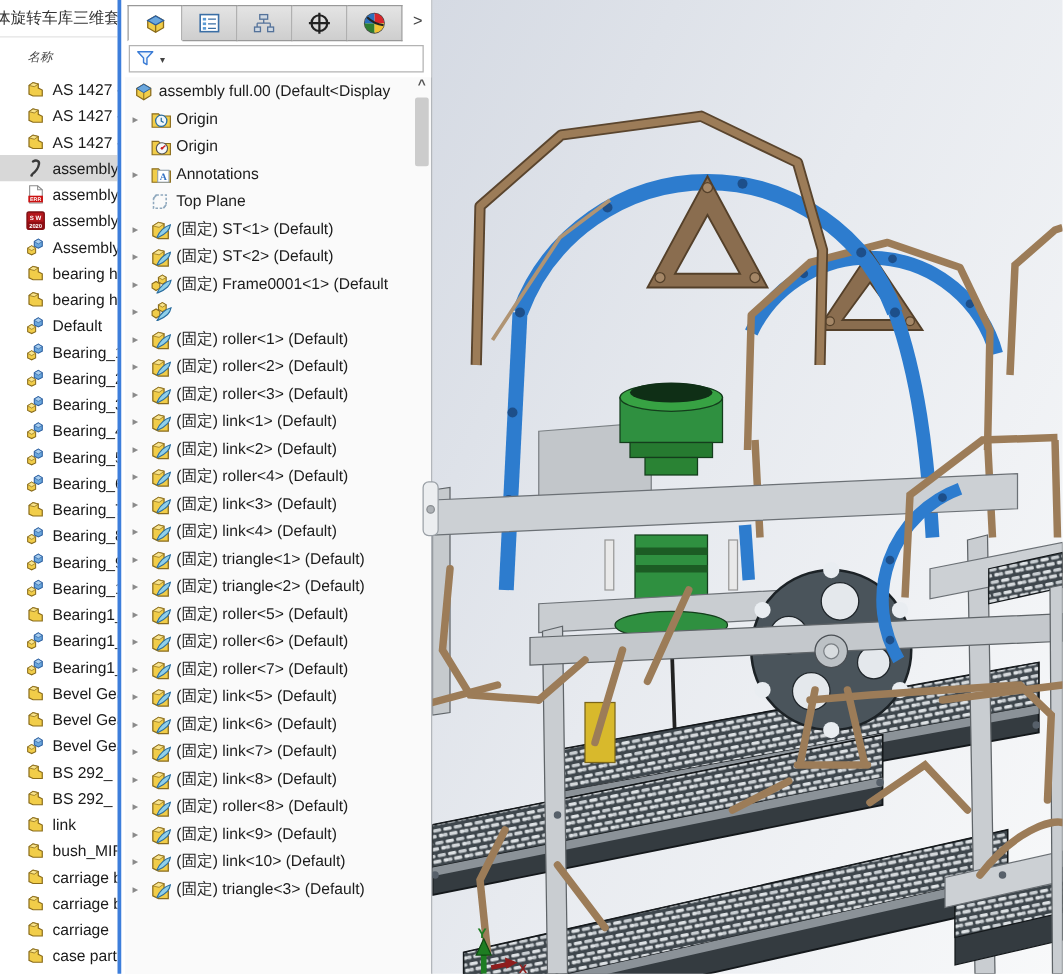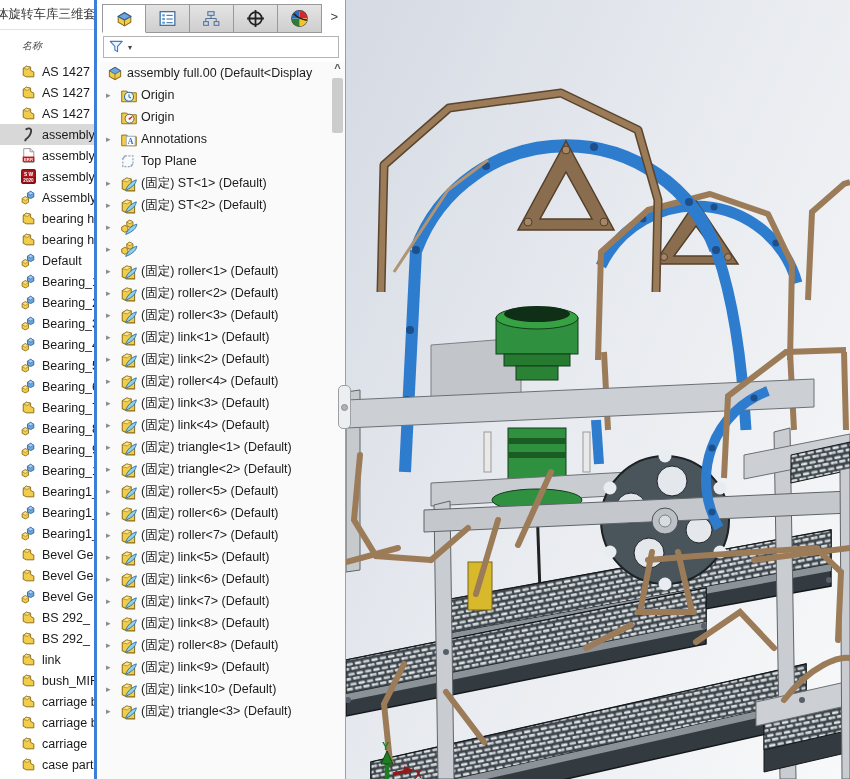--- a/index.html
+++ b/index.html
@@ -553,20 +553,21 @@
         <div class="trow">
           <span class="tarrow">▸</span>
           <span class="ticon">
             <svg viewBox="0 0 16 16">
               <path d="M1.5 8l2.8-1.6L7 8v3.2l-2.7 1.6L1.5 11z" fill="#f1cd49" stroke="#8a6c1b" stroke-width=".8"></path>
               <path d="M6 3.5l2.8-1.6 2.7 1.6v3.2L8.8 8.3 6 6.7z" fill="#f1cd49" stroke="#8a6c1b" stroke-width=".8"></path>
               <path d="M6 3.5l2.8-1.6 2.7 1.6L8.8 5.1z" fill="#f8e38c" stroke="#8a6c1b" stroke-width=".5"></path>
               <path d="M5 14.5C7.5 9.5 11 6.5 15 5.5c-.4 2-1.2 3.6-2.5 4.8-1.9 1.8-4.5 3.2-7 4.2z" fill="#8fd0ea" stroke="#2a6d9f" stroke-width=".8"></path>
             </svg>
           </span>
+          <span class="tlabel">(固定) Frame0001&lt;1&gt; (Default</span>
         </div>
         <div class="trow">
           <span class="tarrow">▸</span>
           <span class="ticon">
             <svg viewBox="0 0 16 16">
               <path d="M1.5 8l2.8-1.6L7 8v3.2l-2.7 1.6L1.5 11z" fill="#f1cd49" stroke="#8a6c1b" stroke-width=".8"></path>
               <path d="M6 3.5l2.8-1.6 2.7 1.6v3.2L8.8 8.3 6 6.7z" fill="#f1cd49" stroke="#8a6c1b" stroke-width=".8"></path>
               <path d="M6 3.5l2.8-1.6 2.7 1.6L8.8 5.1z" fill="#f8e38c" stroke="#8a6c1b" stroke-width=".5"></path>
               <path d="M5 14.5C7.5 9.5 11 6.5 15 5.5c-.4 2-1.2 3.6-2.5 4.8-1.9 1.8-4.5 3.2-7 4.2z" fill="#8fd0ea" stroke="#2a6d9f" stroke-width=".8"></path>
             </svg>

